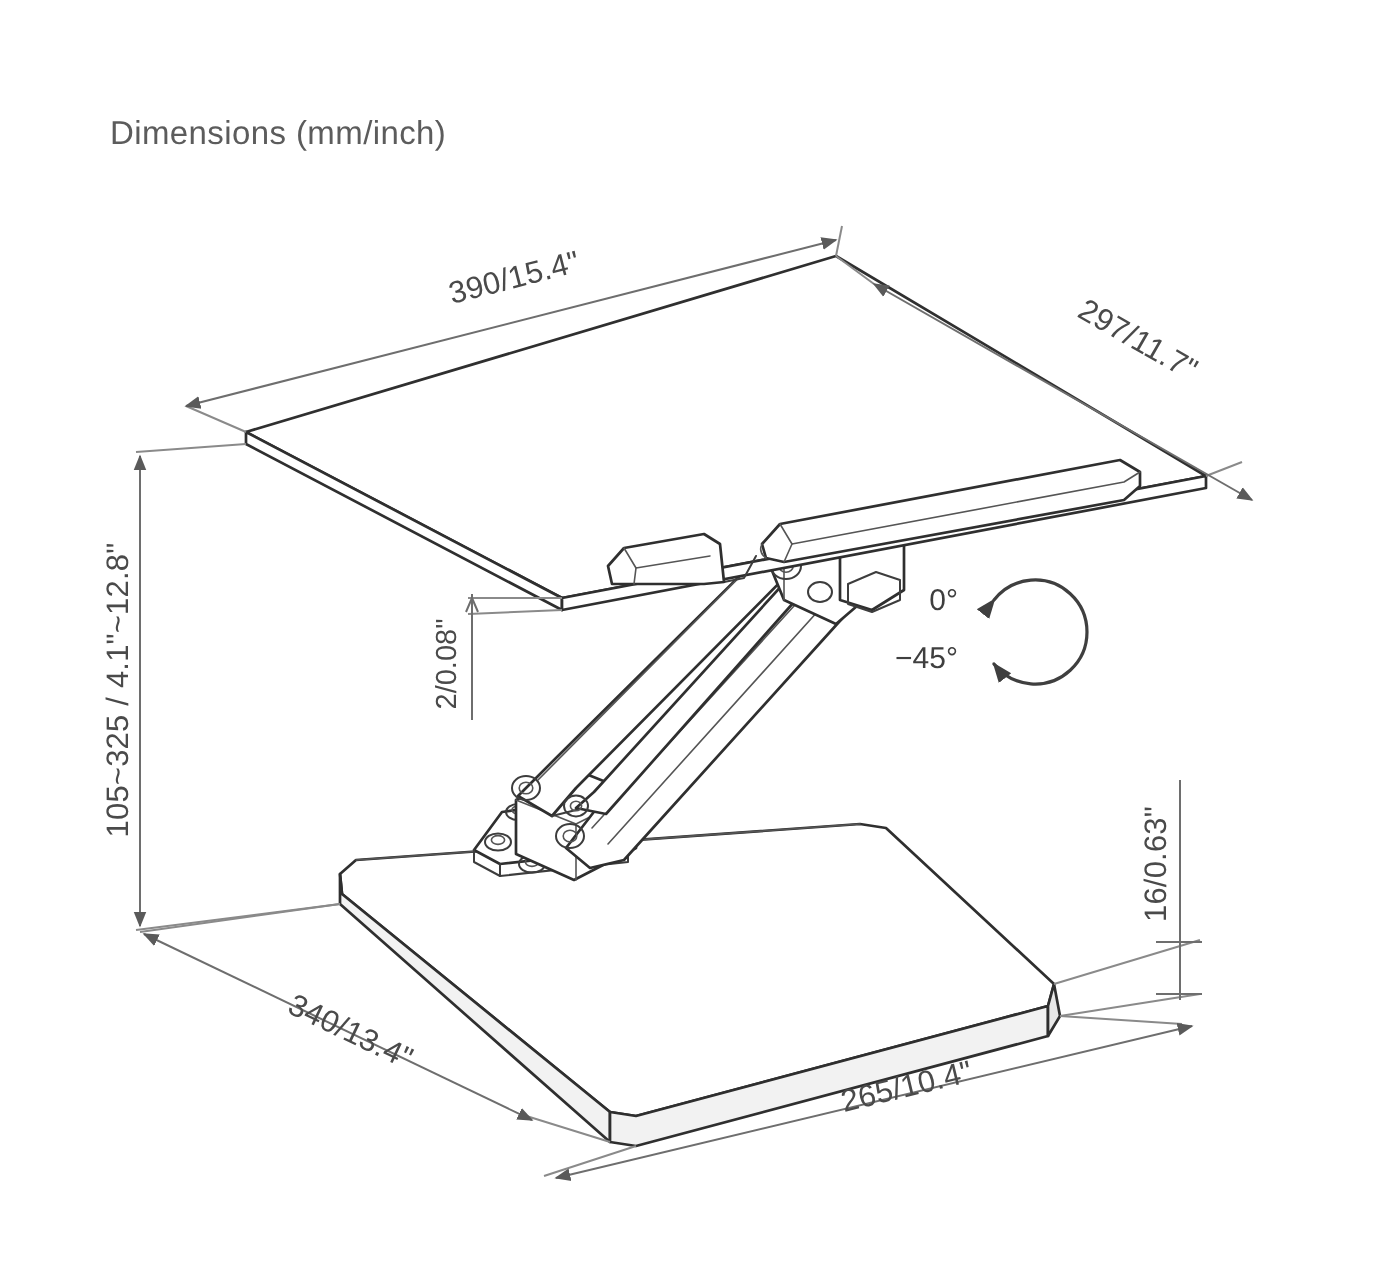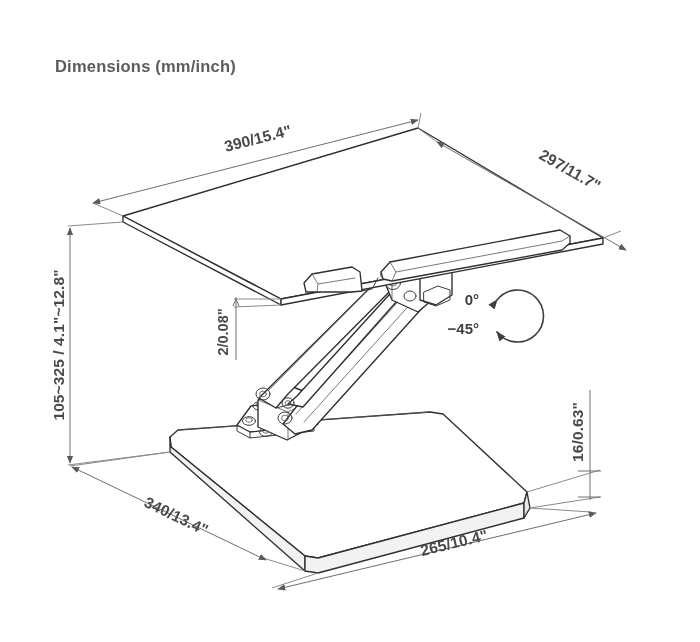--- a/index.html
+++ b/index.html
@@ -15,21 +15,20 @@
     overflow: hidden;
     font-family: "Liberation Sans", sans-serif;
     -webkit-font-smoothing: antialiased;
   }
   #drawing-root {
     position: absolute;
     left: 0;
     top: 0;
     width: 700px;
     height: 608px;
-    font-weight: bold;
   }
   svg#tech-drawing {
     display: block;
     width: 700px;
     height: 642px;
     background: #ffffff;
   }
   .dim-text {
     font-family: "Liberation Sans", sans-serif;
     font-size: 15.5px;

